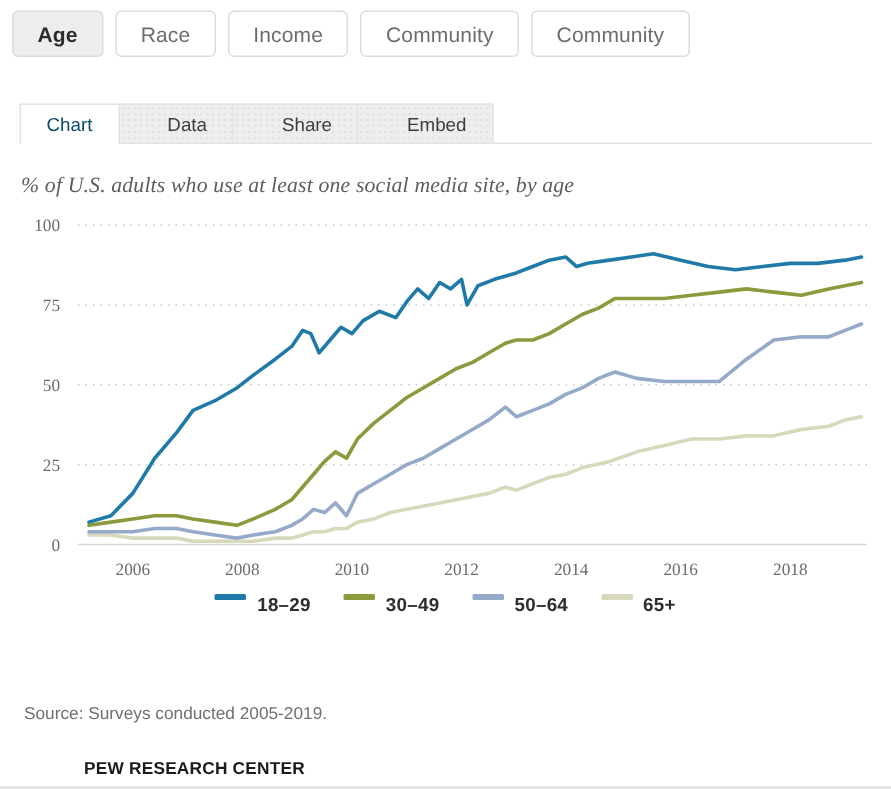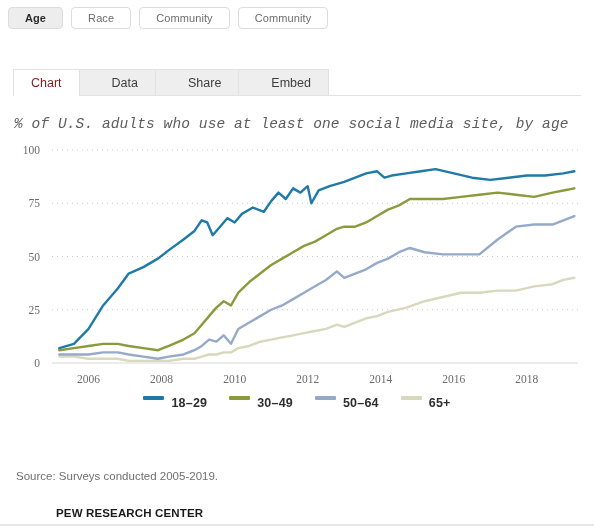--- a/index.html
+++ b/index.html
@@ -11,28 +11,28 @@
     overflow: hidden;
   }
   #page { position: relative; width: 594px; height: 526px; background:#fff; }
 
   
   .filter-row {
     position: absolute; left: 8px; top: 7px;
     display: flex; gap: 8px; align-items: center;
   }
   .filter-btn {
-    height: 22px;
+    height: 31px;
     padding: 0 16px;
     display: flex; align-items: center; justify-content: center;
     border: 1px solid #dcdcdc;
     border-radius: 4px;
     background: #ffffff;
     color: #6d6d6d;
-    font-size: 11px;
+    font-size: 14px;
     letter-spacing: .1px;
     white-space: nowrap;
     cursor: pointer;
   }
   .filter-btn.active {
     background: #ededed;
     border-color: #dcdcdc;
     color: #2b2b2b;
     font-weight: 700;
   }
@@ -53,39 +53,39 @@
     background-size: 4px 4px;
     border: 1px solid #e2e2e2;
     border-bottom: none;
     cursor: pointer;
     position: relative;
   }
   .tab + .tab { border-left: none; padding-left: 32px; }
   .tab.active {
     background: #ffffff;
     background-image: none;
-    color: #7f1d1d;
+    color: #0c4a6e;
     z-index: 3;
   }
   .tab-underline {
     position: absolute;
     left: 13px; top: 95px; width: 568px; height: 1px;
     background: #e2e2e2;
   }
   .tab-underline-white {
     position: absolute;
     left: 14px; top: 95px; width: 64px; height: 1px;
     background: #ffffff; z-index: 4;
   }
 
   
   .chart-title {
     position: absolute; left: 14px; top: 116px;
     width: 560px;
-    font-family: Liberation Mono, monospace;
+    font-family: Liberation Serif, serif;
     font-style: italic;
     font-size: 14.5px;
     color: #5d5d5d;
     letter-spacing: .1px;
   }
 
   
   .chart-wrap { position: absolute; left: 0; top: 140px; width: 594px; height: 250px; }
   .chart-svg { display: block; }
 
@@ -125,20 +125,21 @@
   }
 </style>
 </head>
 <body>
 
 <div id="page">
 
   <div class="filter-row">
       <div class="filter-btn active">Age</div>
       <div class="filter-btn">Race</div>
+      <div class="filter-btn">Income</div>
       <div class="filter-btn">Community</div>
       <div class="filter-btn">Community</div>
     </div>
 
   <div class="tabs">
       <div class="tab active">Chart</div>
       <div class="tab">Data</div>
       <div class="tab">Share</div>
       <div class="tab">Embed</div>
     </div>

